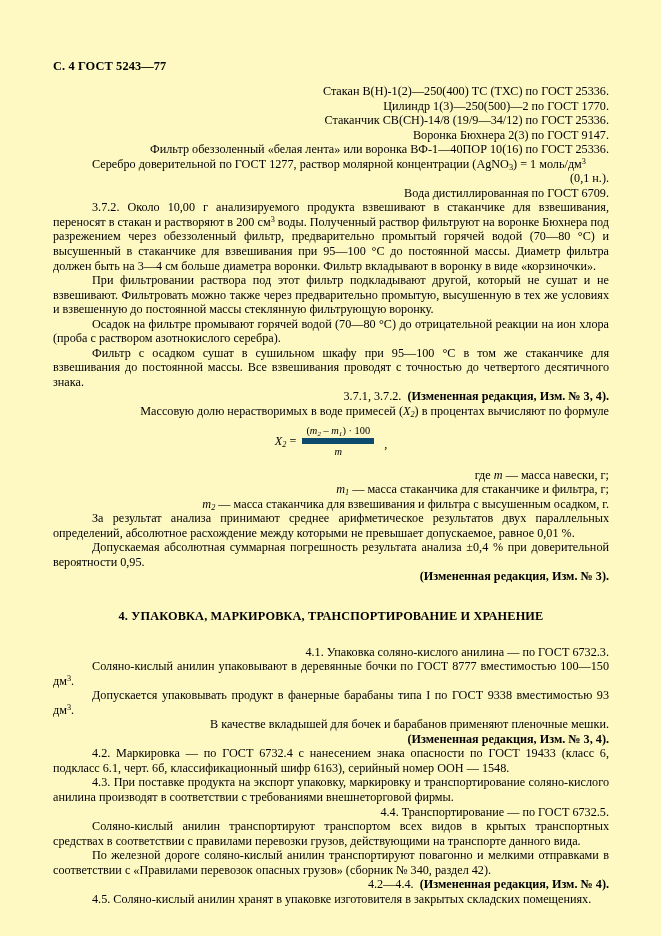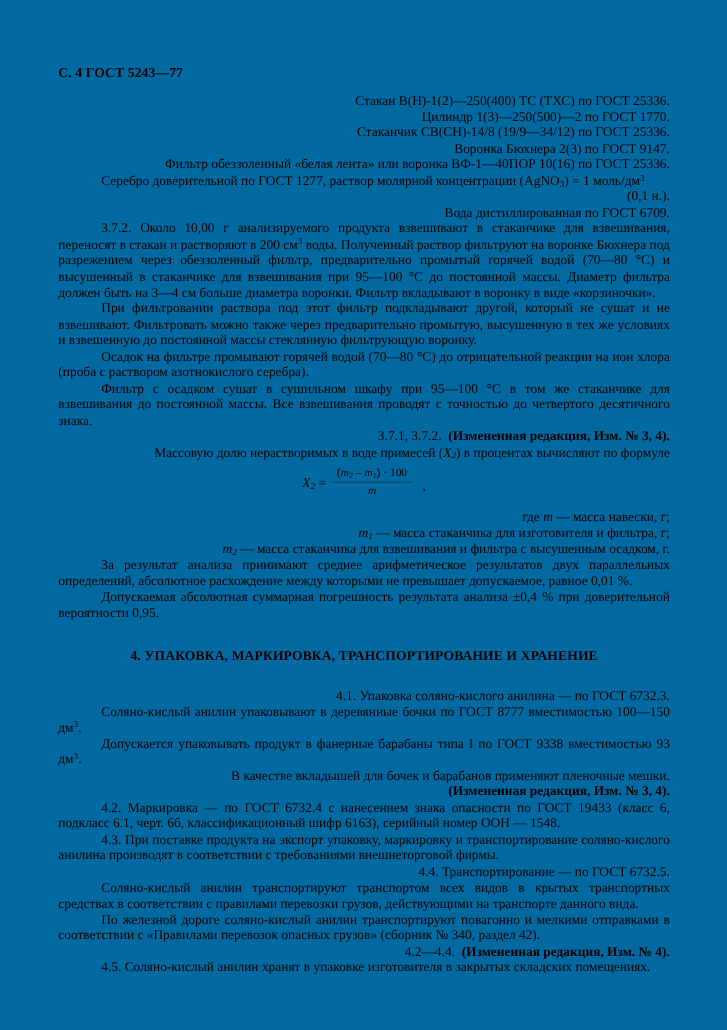--- a/index.html
+++ b/index.html
@@ -13,21 +13,21 @@
     position: relative;
     font-family: "Liberation Serif", "DejaVu Serif", serif;
     color: #000000;
     overflow: hidden;
   }
   .page {
     position: absolute;
     left: 0; top: 0;
     width: 661px;
     height: 936px;
-    background: #0369a1;
+    background: #fef9c3;
   }
   .page-header {
     position: absolute;
     left: 53px;
     top: 59px;
     font-size: 12.4px;
     font-weight: bold;
     letter-spacing: 0.1px;
     white-space: nowrap;
   }
@@ -86,21 +86,21 @@
     vertical-align: middle;
     text-align: center;
     margin: 0 3px;
     position: relative;
     top: -1px;
   }
   .frac .num {
     display: block;
     font-size: 10.4px;
     padding: 0 4px 1px 4px;
-    border-bottom: 1px solid #0c4a6e;
+    border-bottom: 6px solid #0c4a6e;
     line-height: 12px;
   }
   .frac .den {
     display: block;
     font-size: 10.4px;
     line-height: 13px;
     padding-top: 1px;
   }
   .eqvar { font-style: italic; }
   .comma-after {
@@ -151,28 +151,29 @@
         <span class="frac">
           <span class="num"><span style="font-style:normal">(</span><span class="eqvar">m</span><sub>2</sub> <span style="font-style:normal">–</span> <span class="eqvar">m</span><sub>1</sub><span style="font-style:normal">) · 100</span></span>
           <span class="den eqvar">m</span>
         </span>
         <span class="comma-after">,</span>
       </span>
     </div>
 
     <p class="gde nojust"><span>где </span><span class="ital">m</span><span> — масса навески, г;</span></p>
 
-    <p class="mvar nojust"><span class="ital">m</span><sub class="ital">1</sub><span> — масса стаканчика для изготовителя и фильтра, г;</span></p>
+    <p class="mvar nojust"><span class="ital">m</span><sub class="ital">1</sub><span> — масса стаканчика для стаканчике и фильтра, г;</span></p>
 
     <p class="mvar nojust"><span class="ital">m</span><sub class="ital">2</sub><span> — масса стаканчика для взвешивания и фильтра с высушенным осадком, г.</span></p>
 
     <p class="ind">За результат анализа принимают среднее арифметическое результатов двух параллельных определений, абсолютное расхождение между которыми не превышает допускаемое, равное 0,01 %.</p>
 
     <p class="ind">Допускаемая абсолютная суммарная погрешность результата анализа ±0,4 % при доверительной вероятности 0,95.</p>
 
+    <p class="list-line bold">(Измененная редакция, Изм. № 3).</p>
 
     <div class="spacer-20"></div>
     <p class="section-head">4. УПАКОВКА, МАРКИРОВКА, ТРАНСПОРТИРОВАНИЕ И ХРАНЕНИЕ</p>
     <div class="spacer-16"></div>
 
     <p class="list-line">4.1. Упаковка соляно-кислого анилина — по ГОСТ 6732.3.</p>
 
     <p class="ind"><span>Соляно-кислый анилин упаковывают в деревянные бочки по ГОСТ 8777    вместимостью 100—150 дм</span><sup>3</sup><span>.</span></p>
 
     <p class="ind"><span>Допускается упаковывать продукт в фанерные барабаны типа I по ГОСТ 9338 вместимостью 93 дм</span><sup>3</sup><span>.</span></p>

